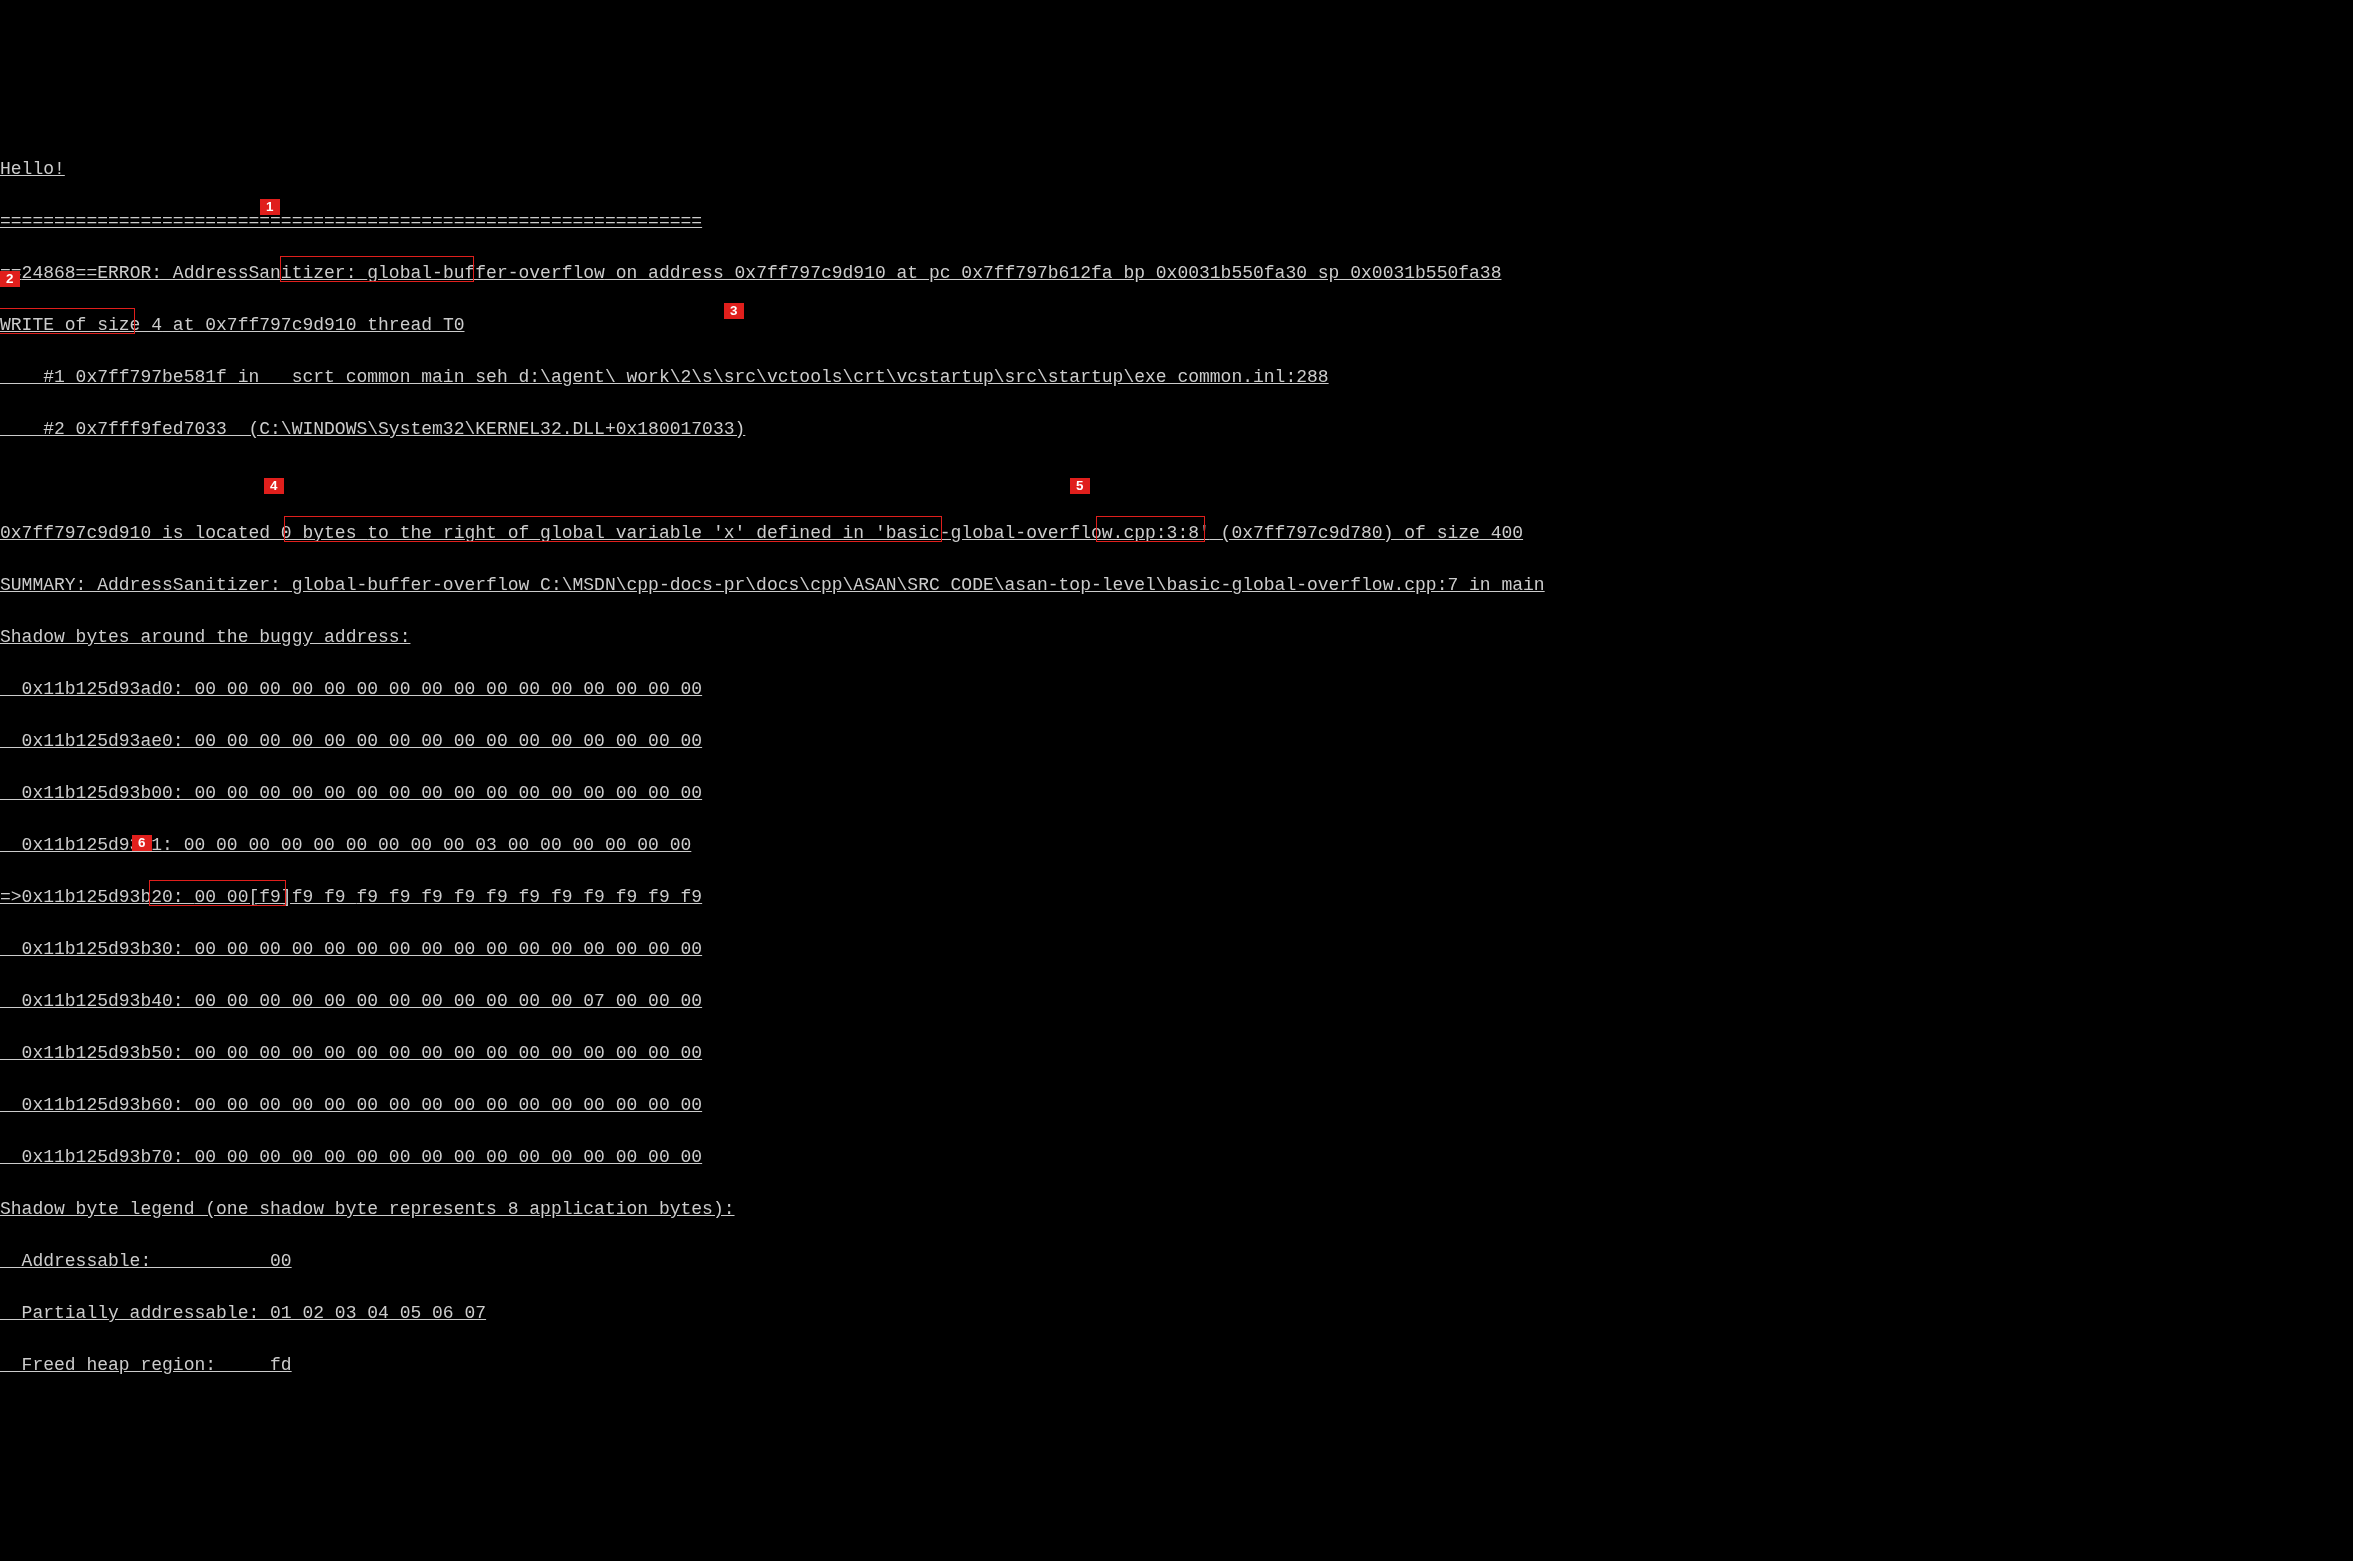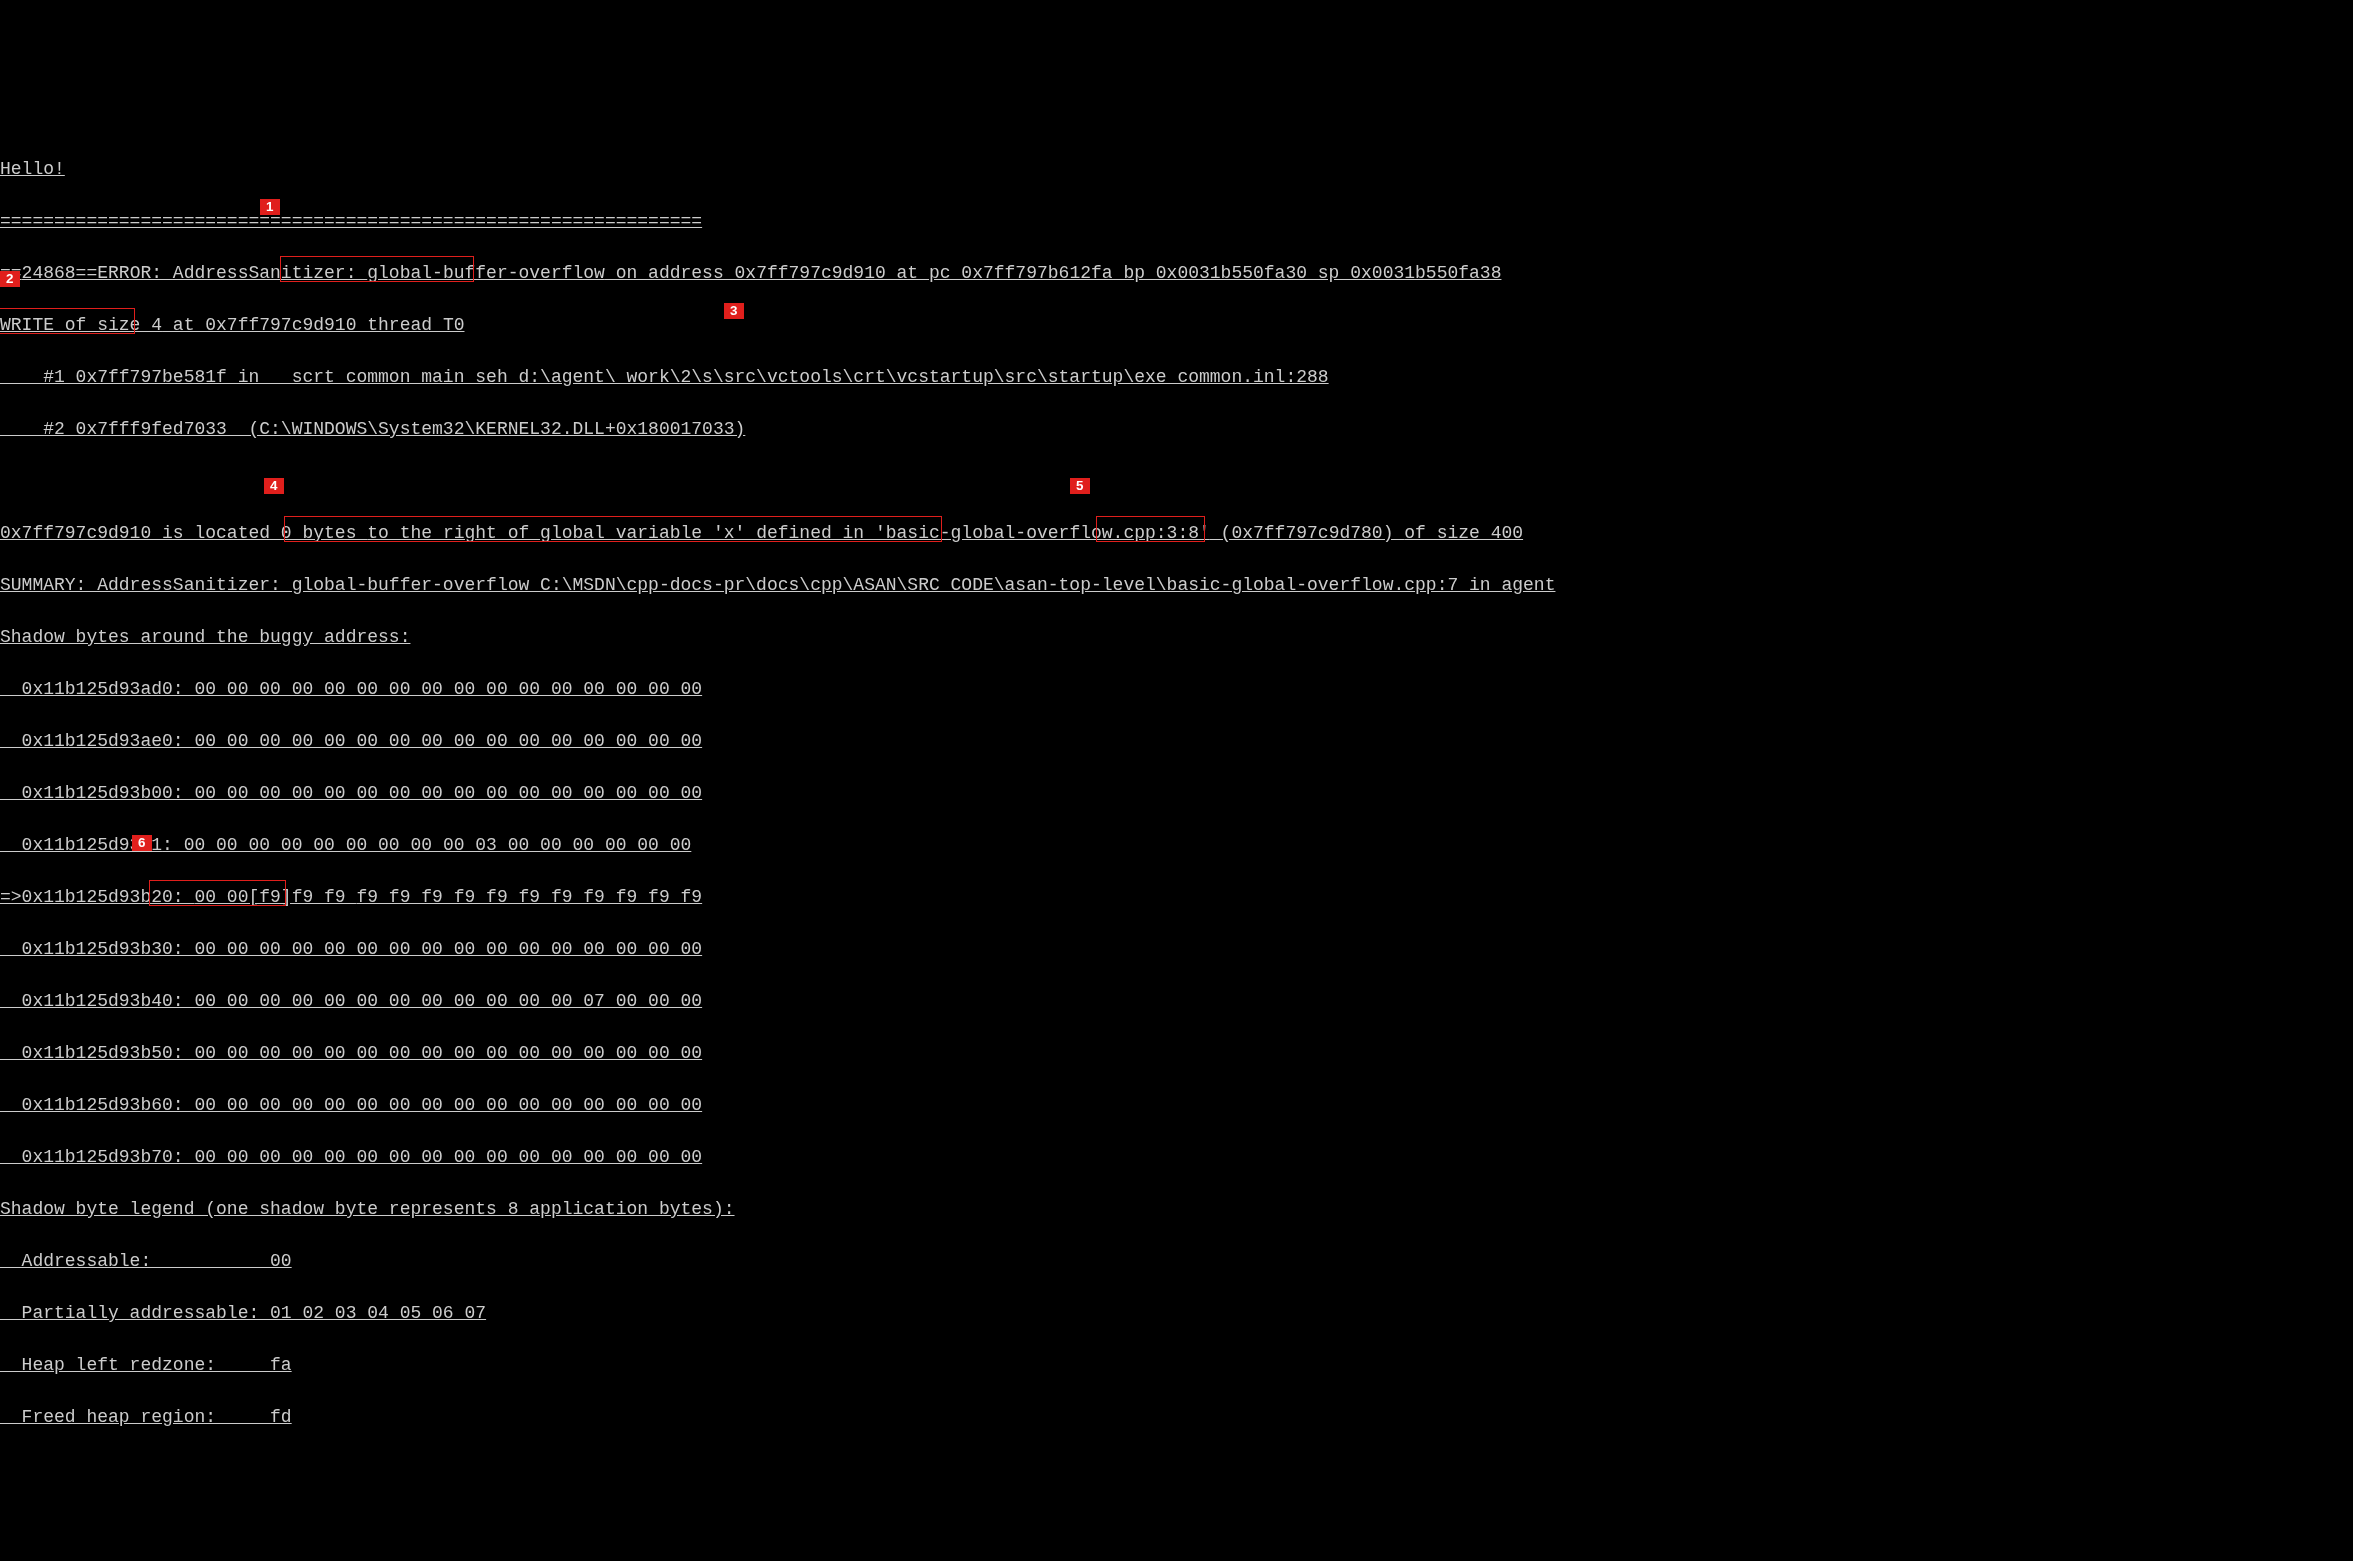--- a/index.html
+++ b/index.html
@@ -48,36 +48,35 @@
 
 <div class="terminal">
 <div class="line">Hello!</div>
 <div class="line"><span>=================================================================</span><span class="callout" style="left:260px;top:-9px">1</span></div>
 <div class="line"><span class="callout" style="left:0px;top:10.7px">2</span><span>==</span><span>24868==ERROR: AddressSanitizer: </span><span>global-buffer-overflow</span><span> on address 0x7ff797c9d910 at pc 0x7ff797b612fa bp 0x0031b550fa30 sp 0x0031b550fa38</span><span class="box" style="left:280px;top:-3.6px;width:192px;height:24px"></span></div>
 <div class="line"><span>WRITE of size 4</span><span> at 0x7ff797c9d910 thread T0</span><span class="box" style="left:-3.6px;top:-3.6px;width:137px;height:24px"></span><span class="callout" style="left:724px;top:-9px">3</span></div>
 <div class="line">    #1 0x7ff797be581f in __scrt_common_main_seh d:\agent\_work\2\s\src\vctools\crt\vcstartup\src\startup\exe_common.inl:288</div>
 <div class="line">    #2 0x7fff9fed7033  (C:\WINDOWS\System32\KERNEL32.DLL+0x180017033)</div>
 <div class="line"><span></span><span class="callout" style="left:264px;top:9.8px">4</span><span class="callout" style="left:1070px;top:9.8px">5</span></div>
 <div class="line"><span>0x7ff797c9d910 is located 0 bytes </span><span>to the right of global variable 'x' defined in 'basic-global-overflow.cpp:3:8'</span><span> (0x7ff797c9d780) </span><span>of size 400</span><span class="box" style="left:284px;top:-3.6px;width:656px;height:24px"></span><span class="box" style="left:1096px;top:-3.6px;width:107px;height:24px"></span></div>
-<div class="line">SUMMARY: AddressSanitizer: global-buffer-overflow C:\MSDN\cpp-docs-pr\docs\cpp\ASAN\SRC_CODE\asan-top-level\basic-global-overflow.cpp:7 in agent</div>
+<div class="line">SUMMARY: AddressSanitizer: global-buffer-overflow C:\MSDN\cpp-docs-pr\docs\cpp\ASAN\SRC_CODE\asan-top-level\basic-global-overflow.cpp:7 in main</div>
 <div class="line">Shadow bytes around the buggy address:</div>
 <div class="line">  0x11b125d93ad0: 00 00 00 00 00 00 00 00 00 00 00 00 00 00 00 00</div>
 <div class="line">  0x11b125d93ae0: 00 00 00 00 00 00 00 00 00 00 00 00 00 00 00 00</div>
 <div class="line">  0x11b125d93b00: 00 00 00 00 00 00 00 00 00 00 00 00 00 00 00 00</div>
 <div class="line"><span>  0x11b125d93b1</span><span class="callout" style="left:132px;top:2.7px">6</span><span>: 00 00 00 00 00 00 00 00 00 03 00 00 00 00 00 00</span></div>
 <div class="line"><span>=&gt;0x11b125d93b20: </span><span>00 00[f9]f9 f9 </span><span>f9 f9 f9 f9 f9 f9 f9 f9 f9 f9 f9</span><span class="box" style="left:149px;top:-3.6px;width:135px;height:24px"></span></div>
 <div class="line">  0x11b125d93b30: 00 00 00 00 00 00 00 00 00 00 00 00 00 00 00 00</div>
 <div class="line">  0x11b125d93b40: 00 00 00 00 00 00 00 00 00 00 00 00 07 00 00 00</div>
 <div class="line">  0x11b125d93b50: 00 00 00 00 00 00 00 00 00 00 00 00 00 00 00 00</div>
 <div class="line">  0x11b125d93b60: 00 00 00 00 00 00 00 00 00 00 00 00 00 00 00 00</div>
 <div class="line">  0x11b125d93b70: 00 00 00 00 00 00 00 00 00 00 00 00 00 00 00 00</div>
 <div class="line">Shadow byte legend (one shadow byte represents 8 application bytes):</div>
 <div class="line">  Addressable:           00</div>
 <div class="line">  Partially addressable: 01 02 03 04 05 06 07</div>
-<div class="line">  Heap left redzone:     fa</div>
 <div class="line">  Freed heap region:     fd</div>
 
 
 
 
 
 
 
 
 

